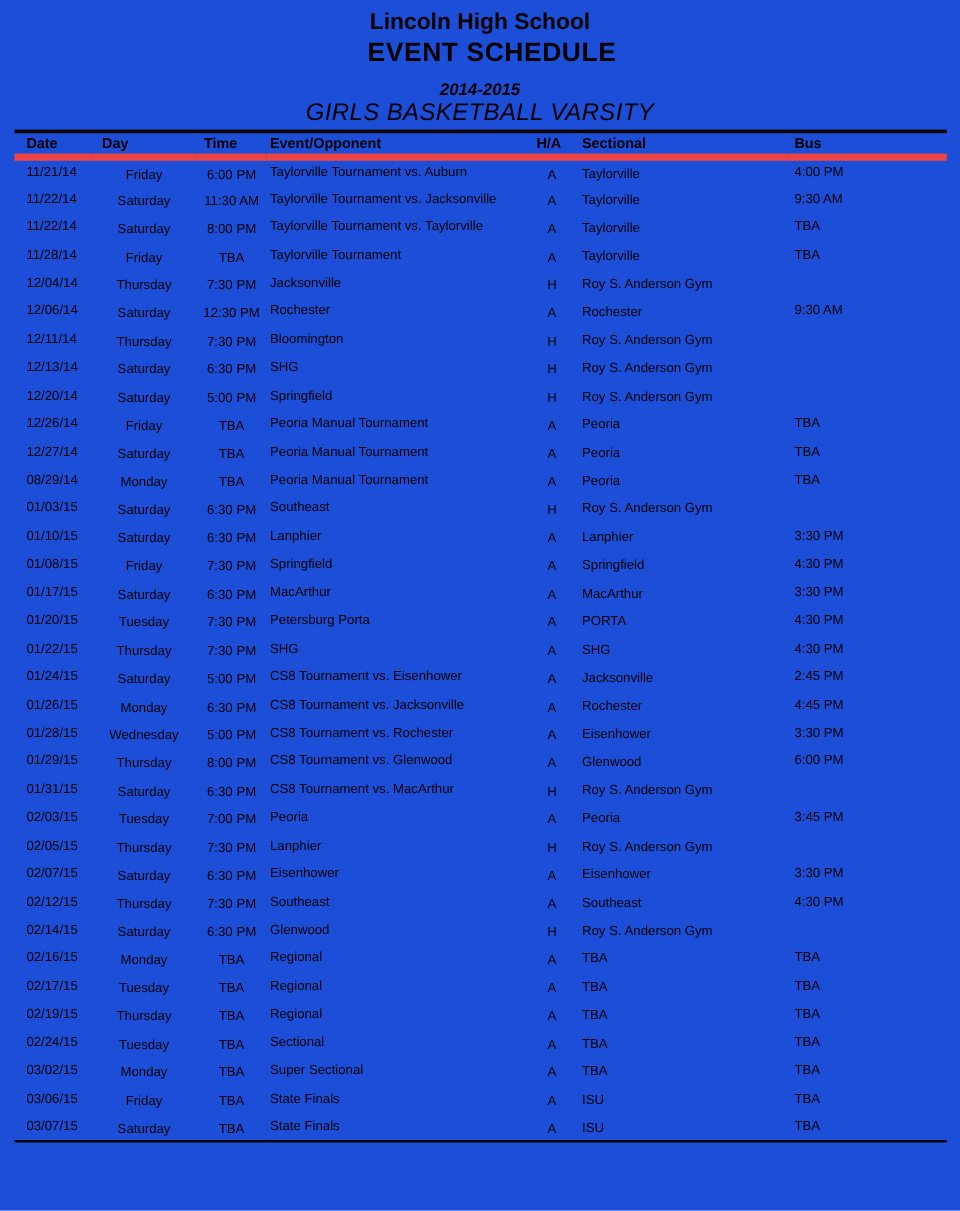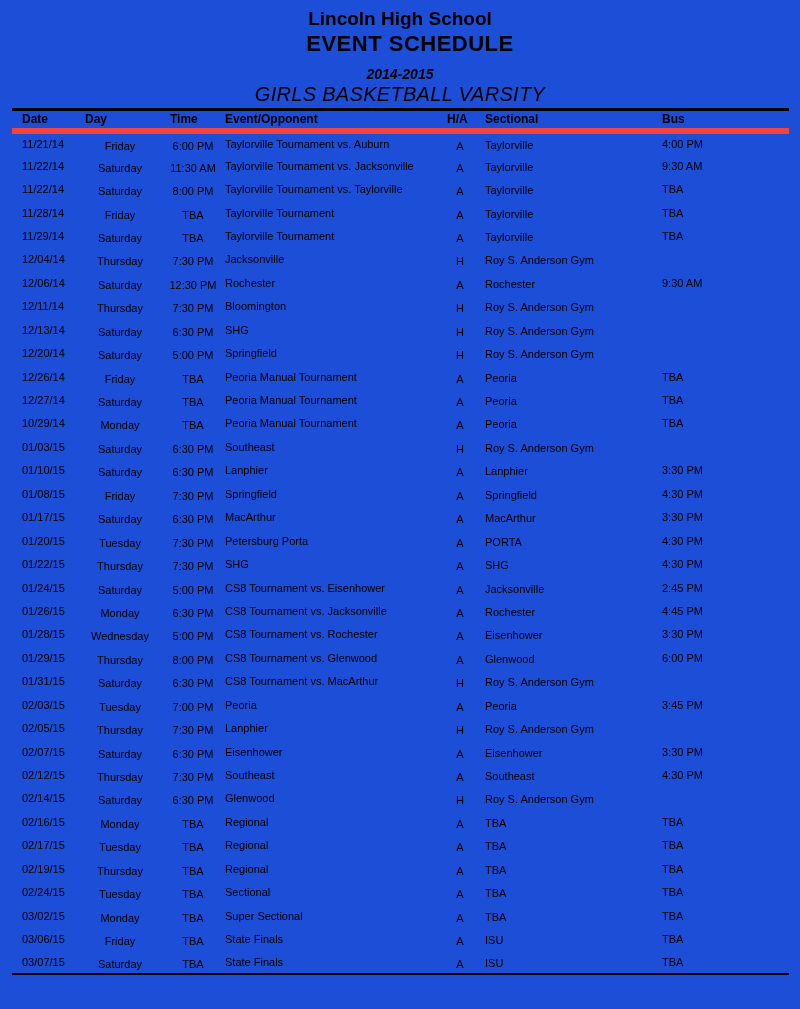--- a/index.html
+++ b/index.html
@@ -154,29 +154,20 @@
         <tr>
           <td class="c0">11/28/14</td>
           <td class="c1">Friday</td>
           <td class="c2">TBA</td>
           <td class="c3">Taylorville Tournament</td>
           <td class="c4">A</td>
           <td class="c5">Taylorville</td>
           <td class="c6">TBA</td>
         </tr>
         <tr>
-          <td class="c0">11/29/14</td>
-          <td class="c1">Saturday</td>
-          <td class="c2">TBA</td>
-          <td class="c3">Taylorville Tournament</td>
-          <td class="c4">A</td>
-          <td class="c5">Taylorville</td>
-          <td class="c6">TBA</td>
-        </tr>
-        <tr>
           <td class="c0">12/04/14</td>
           <td class="c1">Thursday</td>
           <td class="c2">7:30 PM</td>
           <td class="c3">Jacksonville</td>
           <td class="c4">H</td>
           <td class="c5">Roy S. Anderson Gym</td>
           <td class="c6"></td>
         </tr>
         <tr>
           <td class="c0">12/06/14</td>
@@ -226,21 +217,21 @@
         <tr>
           <td class="c0">12/27/14</td>
           <td class="c1">Saturday</td>
           <td class="c2">TBA</td>
           <td class="c3">Peoria Manual Tournament</td>
           <td class="c4">A</td>
           <td class="c5">Peoria</td>
           <td class="c6">TBA</td>
         </tr>
         <tr>
-          <td class="c0">10/29/14</td>
+          <td class="c0">08/29/14</td>
           <td class="c1">Monday</td>
           <td class="c2">TBA</td>
           <td class="c3">Peoria Manual Tournament</td>
           <td class="c4">A</td>
           <td class="c5">Peoria</td>
           <td class="c6">TBA</td>
         </tr>
         <tr>
           <td class="c0">01/03/15</td>
           <td class="c1">Saturday</td>

